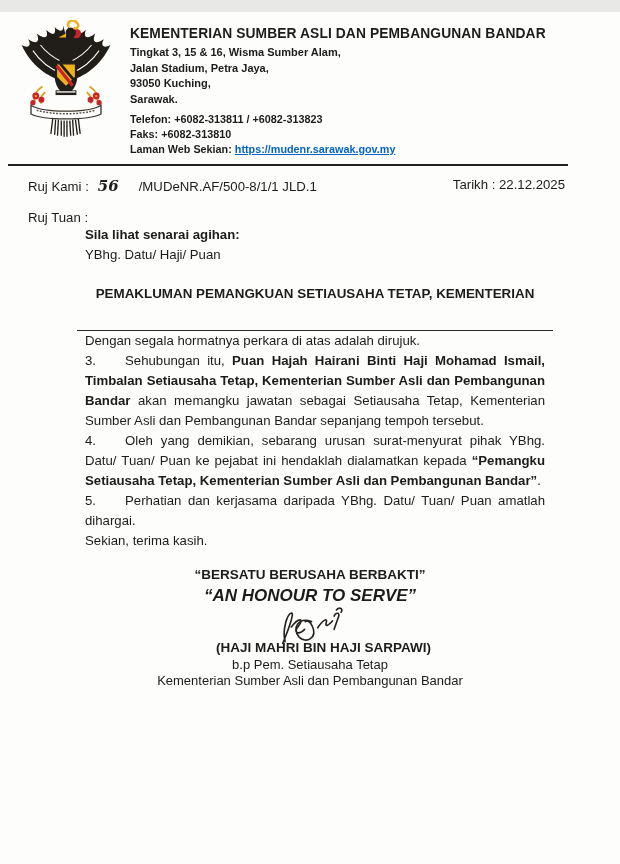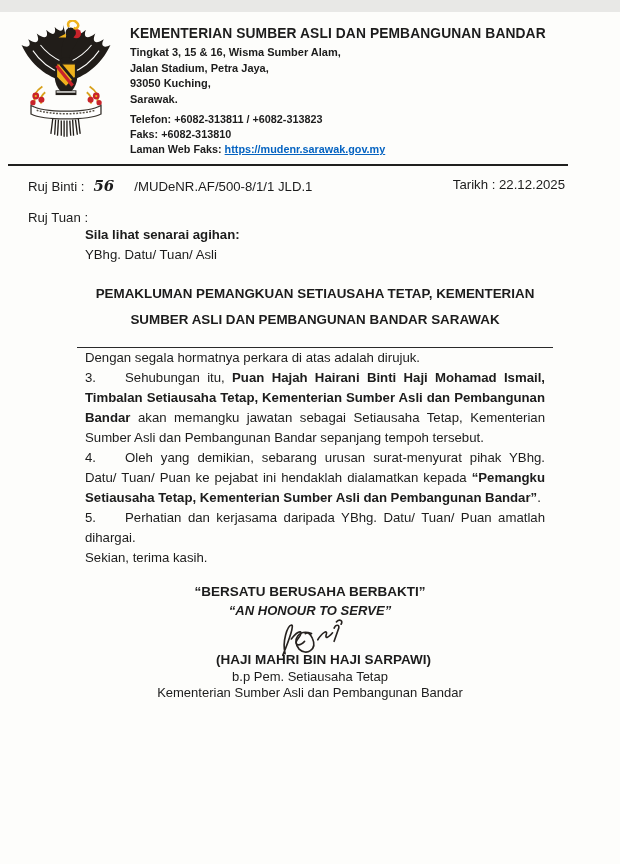--- a/index.html
+++ b/index.html
@@ -24,29 +24,29 @@
   .handnum { font-family:"DejaVu Serif", serif; font-style:italic; font-weight:700; font-size:15px; padding:0 20px 0 9px; }
   .ruj-tuan { margin:15px 0 0 28px; font-size:13.2px; }
   
   .doc-body { margin:0 75px 0 85px; font-size:13.2px; line-height:20px; }
   .doc-body p { margin:0; }
   .b { font-weight:700; }
   .note { margin-top:23px; font-weight:700; }
   .salutation { margin-top:19px; }
   .title-block {
     margin:16px -8px 0 -8px; text-align:center; font-weight:700; font-size:13.4px;
-    line-height:26px; padding-bottom:14px; border-bottom:1.6px solid #2a2a2a;
+    line-height:26px; padding-bottom:23px; border-bottom:1.6px solid #2a2a2a;
   }
   .para { margin-top:15px; text-align:justify; }
   .pnum { display:inline-block; width:40px; }
   .closing { margin-top:15px; }
   
   .signoff { text-align:center; font-size:13.2px; }
   .motto-my { margin-top:16px; font-weight:700; font-size:13.5px; }
-  .motto-en { margin-top:4px; font-weight:700; font-style:italic; font-size:13px;text-align:center; }
+  .motto-en { margin-top:4px; font-weight:700; font-style:italic; font-size:17px;text-align:center; }
   .signature { height:42px; margin:0 auto -8px auto; width:140px; }
   .sig-name { font-weight:700; font-size:13.5px;padding-left:27px; }
   .sig-role { margin-top:2px; font-size:13px; }
   .sig-org { margin-top:1px; font-size:13px; }
   
   .tagline {
     position:absolute; left:0; right:0; bottom:8px; text-align:center;
     font-family:"DejaVu Serif", serif; font-style:italic; font-weight:600;
     color:#3e8e49; font-size:13px;
   }
@@ -113,43 +113,42 @@
     </div>
     <div class="lh-text">
       <div class="ministry">KEMENTERIAN SUMBER ASLI DAN PEMBANGUNAN BANDAR</div>
       <div class="addr">Tingkat 3, 15 &amp; 16, Wisma Sumber Alam,</div>
       <div class="addr">Jalan Stadium, Petra Jaya,</div>
       <div class="addr">93050 Kuching,</div>
       <div class="addr">Sarawak.</div>
       <div class="contact contact-first">Telefon: +6082-313811 / +6082-313823</div>
       <div class="contact">Faks: +6082-313810</div>
       <div class="contact">
-        <span>Laman Web Faks:</span>
+        <span>Laman Web Sekian:</span>
         <a class="link">https://mudenr.sarawak.gov.my</a>
       </div>
     </div>
   </header>
 
   <div class="rule"></div>
 
   <div class="ref-row">
     <div>
-      <span>Ruj Binti :</span><span class="handnum">56</span><span>/MUDeNR.AF/500-8/1/1 JLD.1</span>
+      <span>Ruj Kami :</span><span class="handnum">56</span><span>/MUDeNR.AF/500-8/1/1 JLD.1</span>
     </div>
     <div>Tarikh : 22.12.2025</div>
   </div>
   <div class="ruj-tuan">Ruj Tuan :</div>
 
   <div class="doc-body">
     <p class="note">Sila lihat senarai agihan:</p>
-    <p class="salutation">YBhg. Datu/ Tuan/ Asli</p>
+    <p class="salutation">YBhg. Datu/ Haji/ Puan</p>
 
     <div class="title-block">
       <div>PEMAKLUMAN PEMANGKUAN SETIAUSAHA TETAP, KEMENTERIAN</div>
-      <div>SUMBER ASLI DAN PEMBANGUNAN BANDAR SARAWAK</div>
     </div>
 
     <p class="para">Dengan segala hormatnya perkara di atas adalah dirujuk.</p>
 
 
     <p class="para"><span class="pnum">3.</span><span>Sehubungan itu, </span><span class="b">Puan Hajah Hairani Binti Haji Mohamad Ismail, Timbalan Setiausaha Tetap, Kementerian Sumber Asli dan Pembangunan Bandar</span><span> akan memangku jawatan sebagai Setiausaha Tetap, Kementerian Sumber Asli dan Pembangunan Bandar sepanjang tempoh tersebut.</span></p>
 
     <p class="para"><span class="pnum">4.</span><span>Oleh yang demikian, sebarang urusan surat-menyurat pihak YBhg. Datu/ Tuan/ Puan ke pejabat ini hendaklah dialamatkan kepada </span><span class="b">“Pemangku Setiausaha Tetap, Kementerian Sumber Asli dan Pembangunan Bandar”</span><span>.</span></p>
 
     <p class="para"><span class="pnum">5.</span><span>Perhatian dan kerjasama daripada YBhg. Datu/ Tuan/ Puan amatlah dihargai.</span></p>

